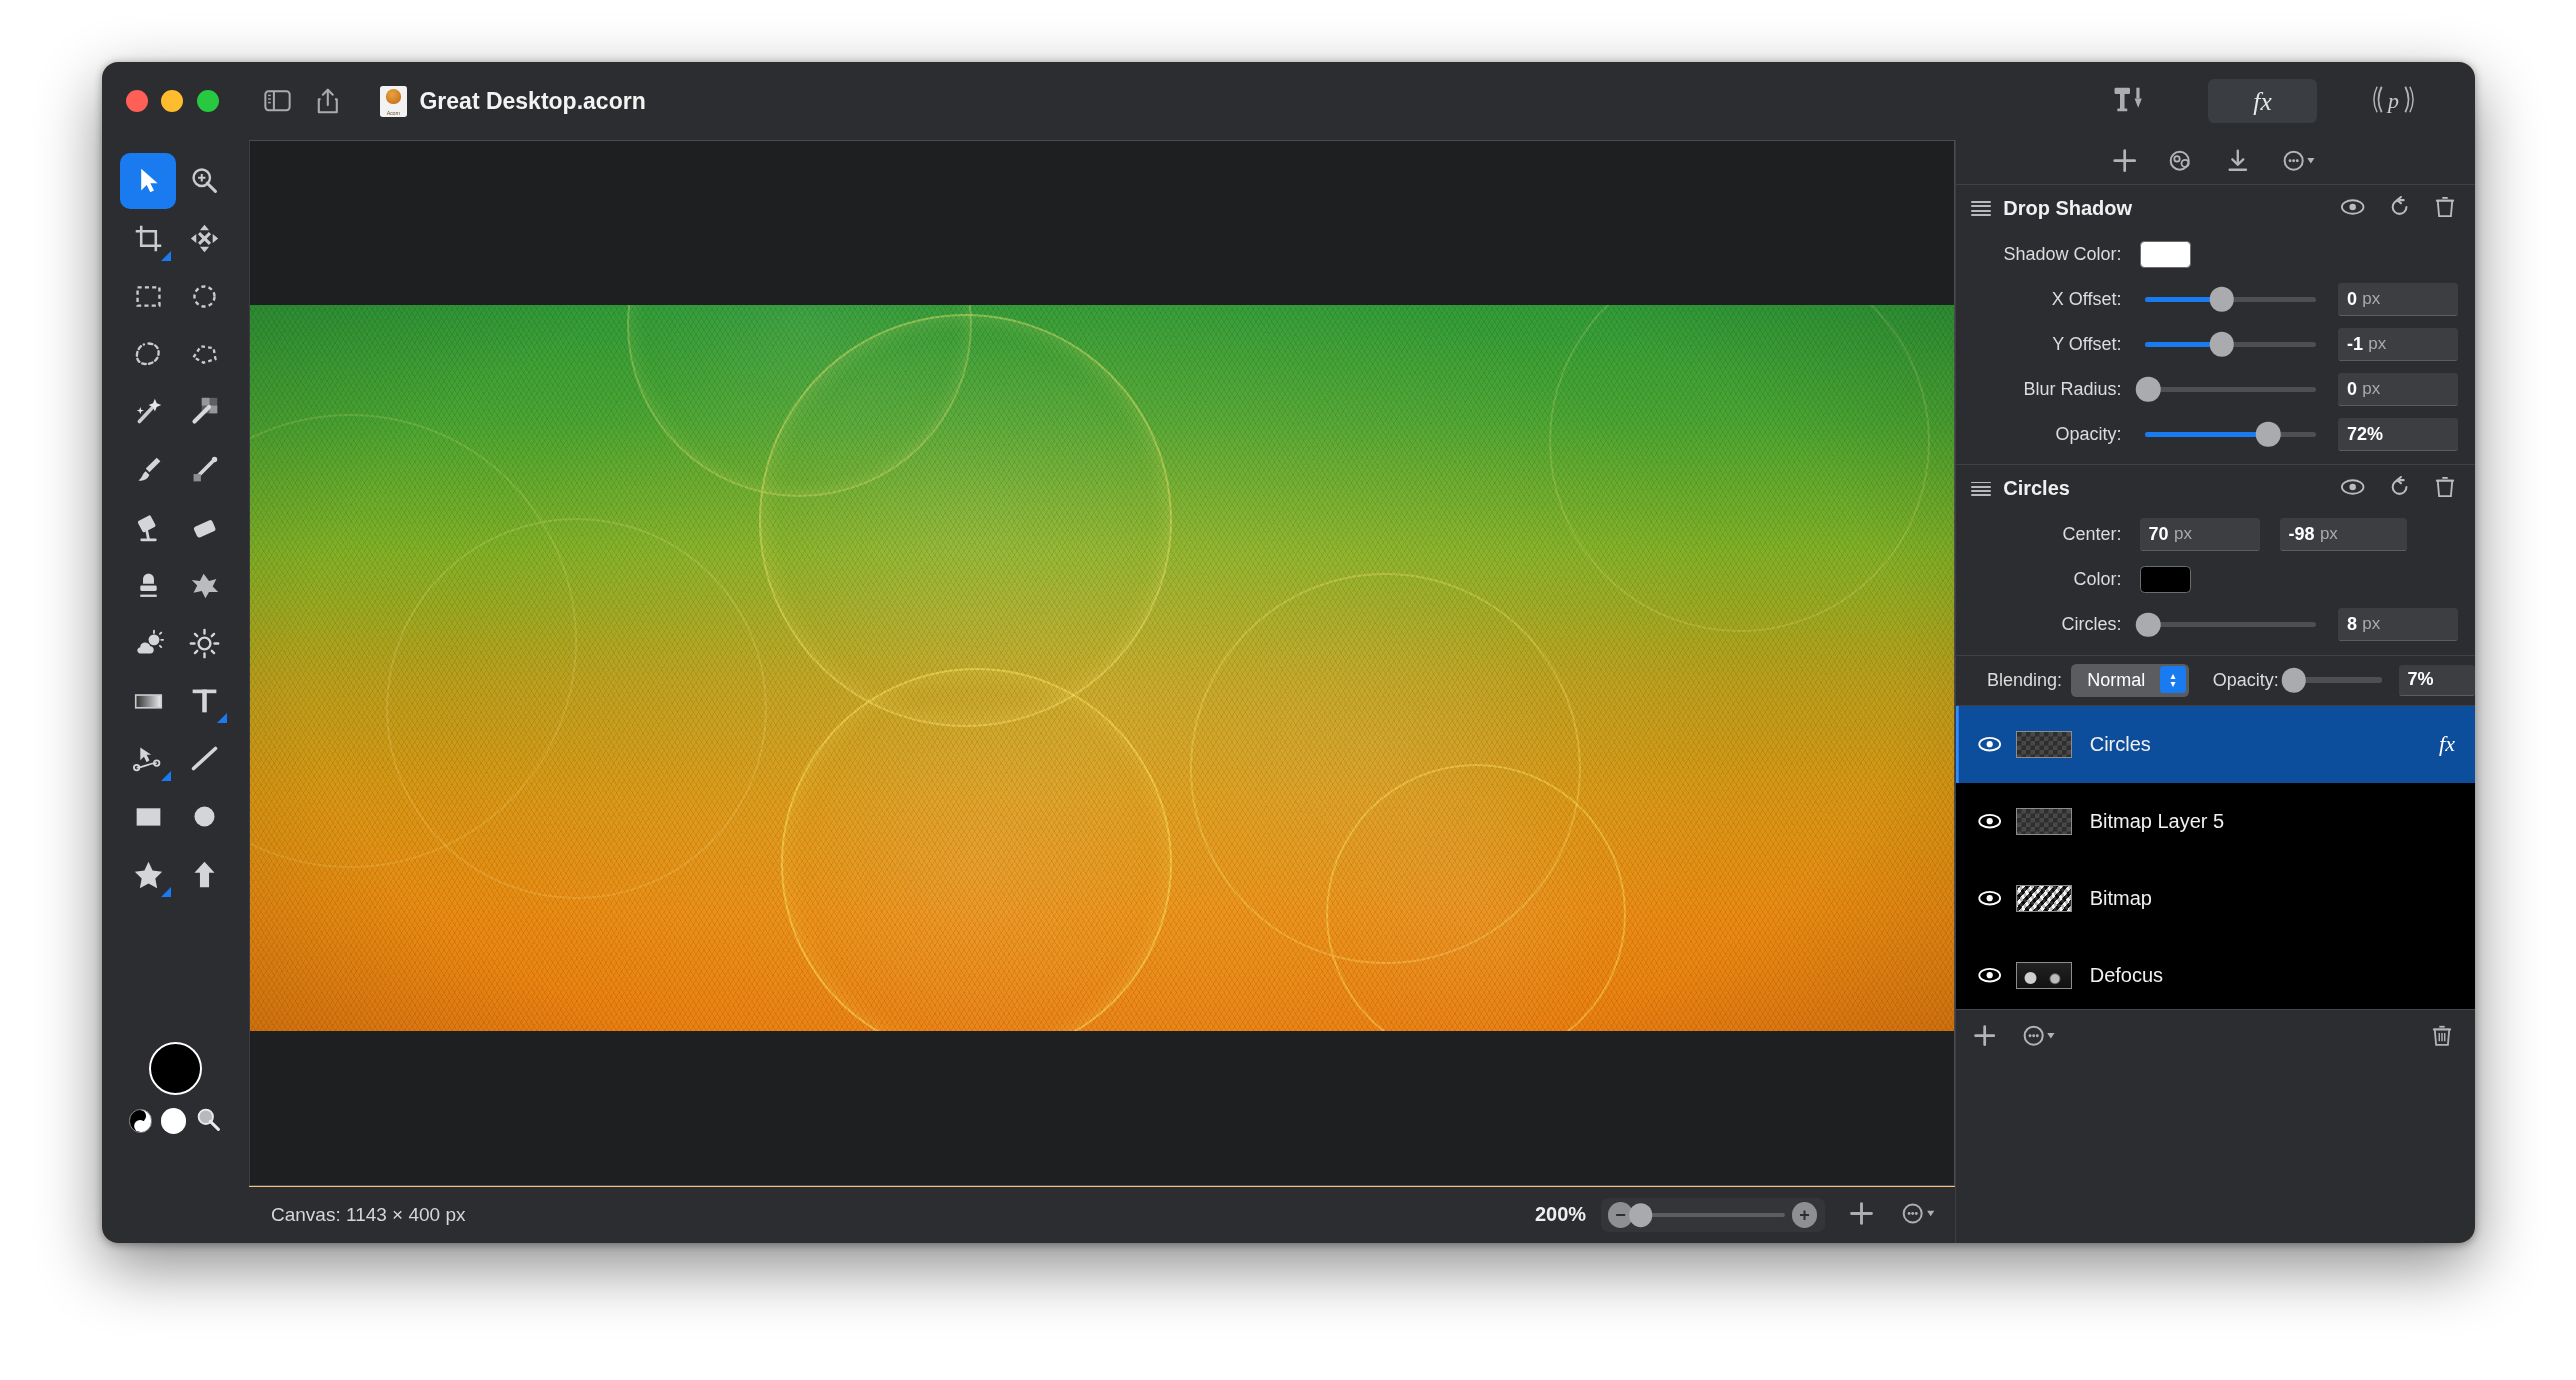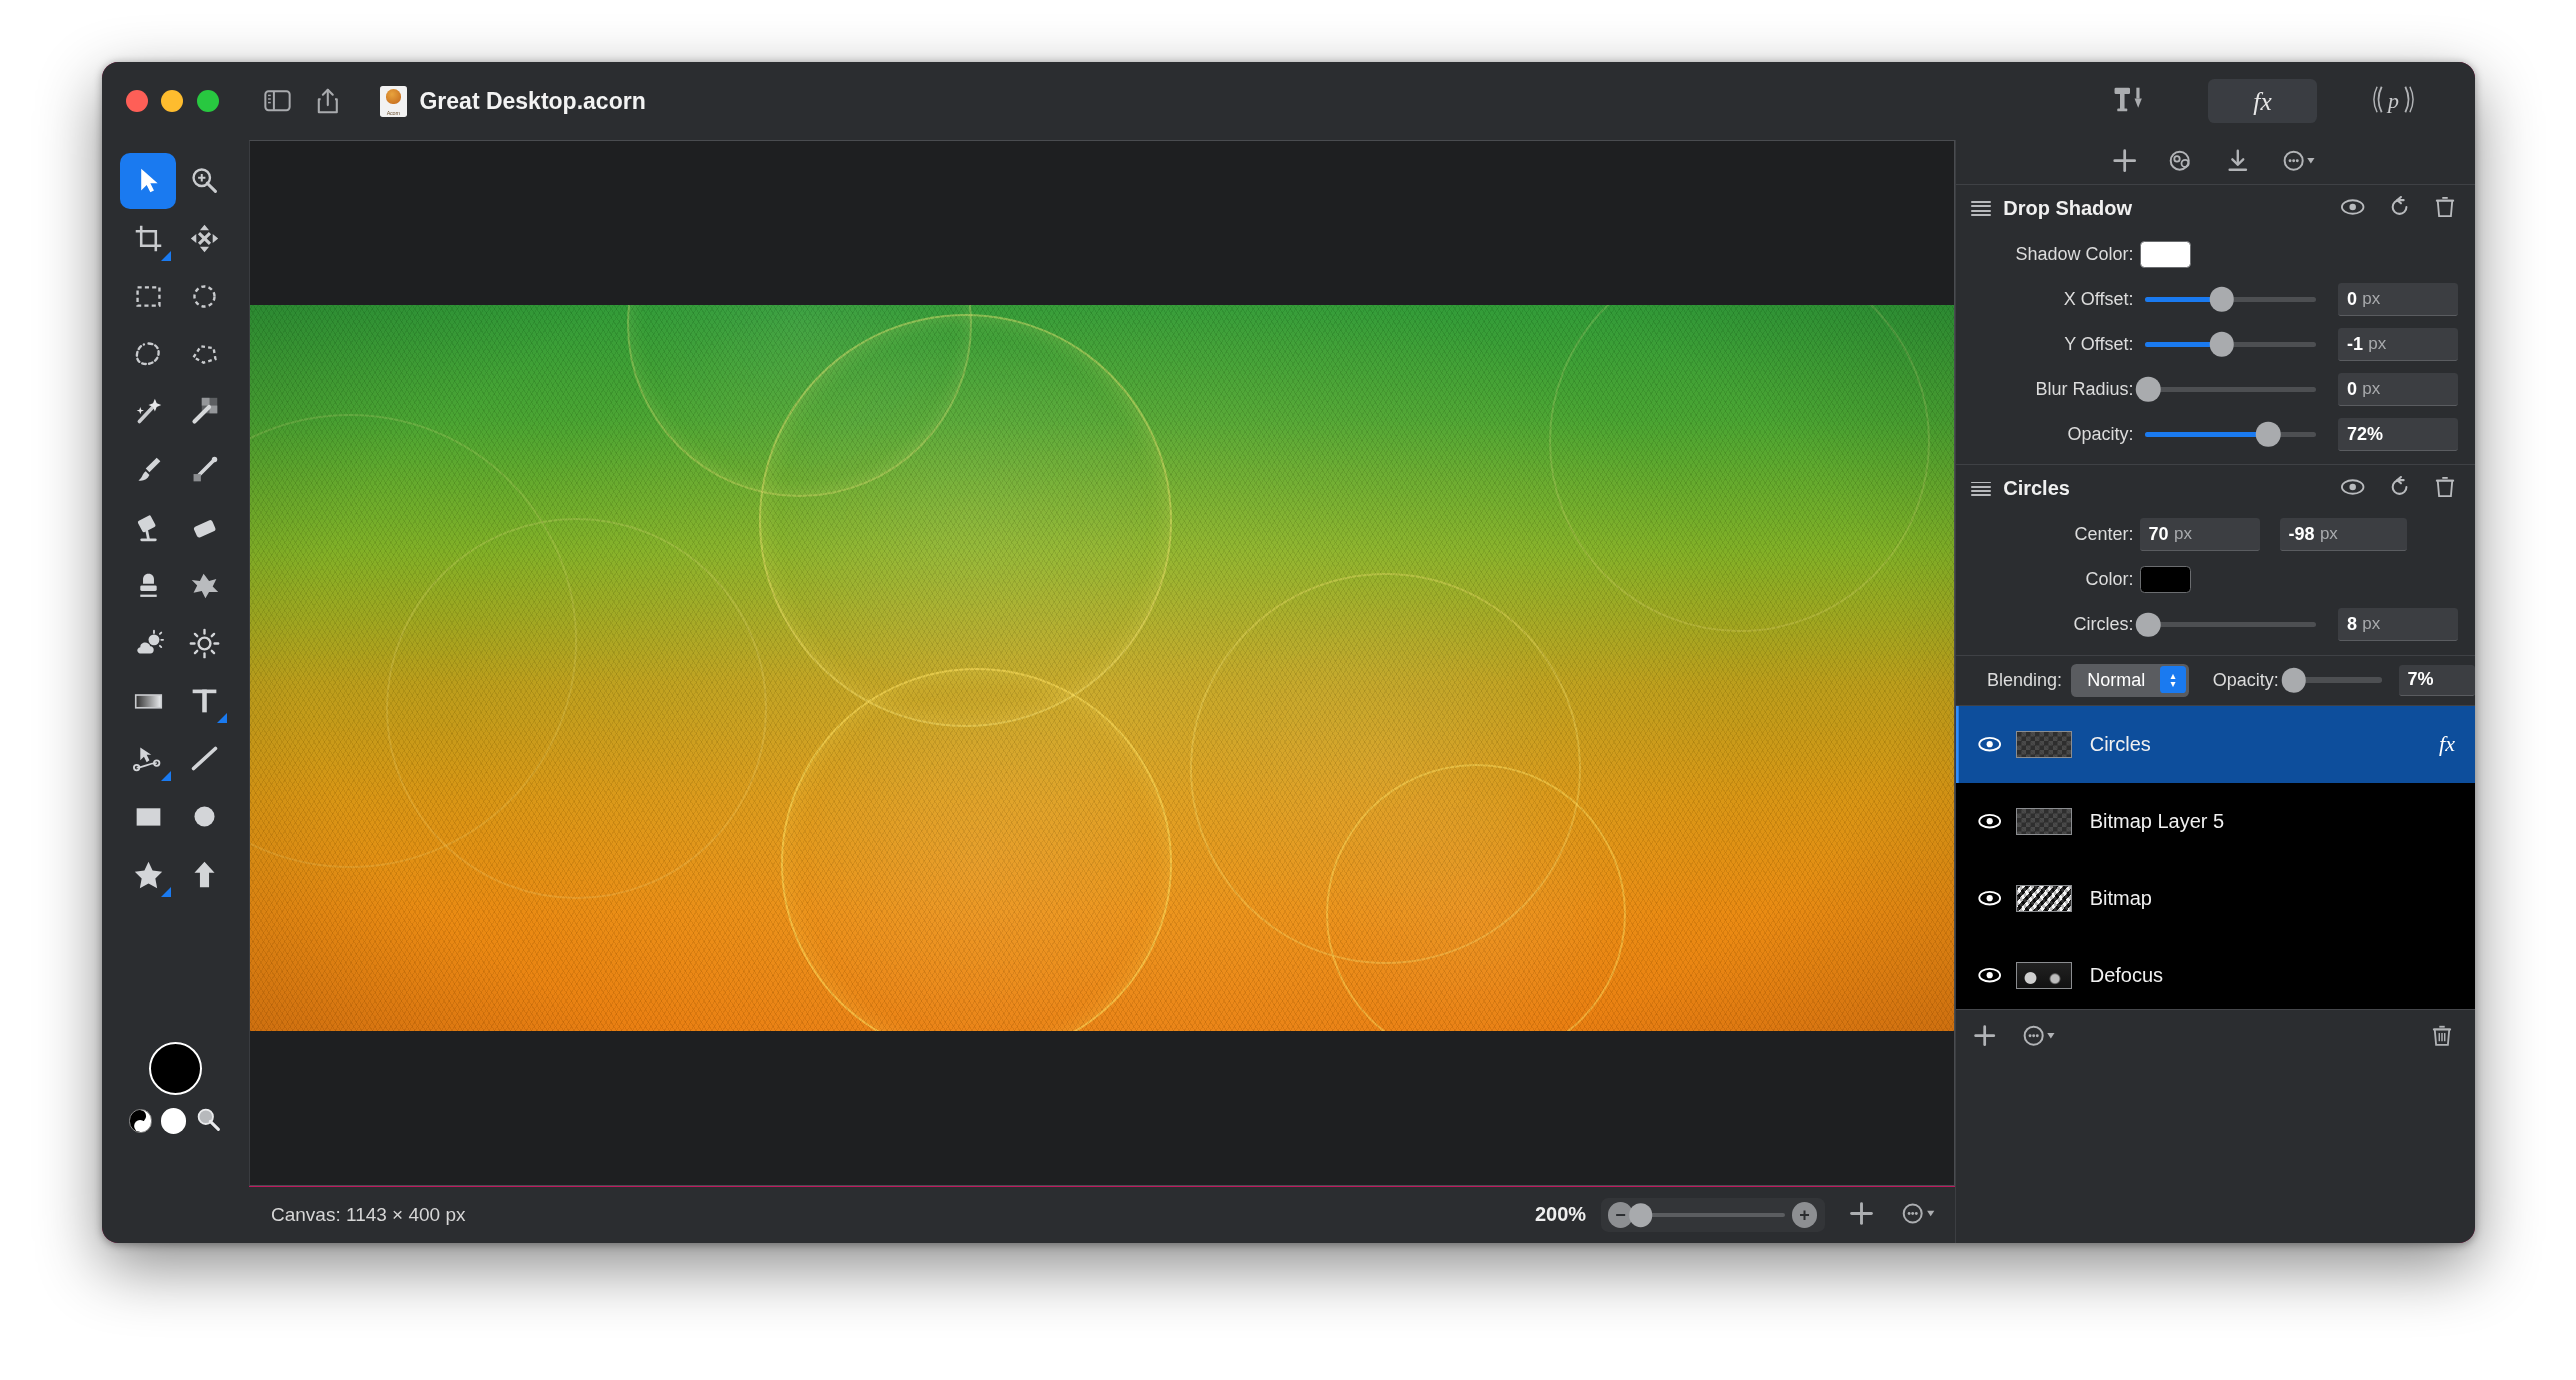--- a/index.html
+++ b/index.html
@@ -8,21 +8,21 @@
     background: #ffffff;
     font-family: "Liberation Sans", sans-serif;
     overflow: hidden;
   }
 
   
   #app-window {
     position: absolute;
     left: 102px; top: 62px;
     width: 2373px; height: 1181px;
-    background: #be185d;
+    background: #fdba74;
     border-radius: 16.3px;
     box-shadow: 0 23.6px 64px rgba(0,0,0,.45), 0 1.8px 9px rgba(0,0,0,.35);
     overflow: hidden;
   }
 
   
   #titlebar {
     position: absolute; left:0; top:0; width: 100%; height: 78px;
     background: #2b2d30;
     display: flex; align-items: center;
@@ -156,21 +156,21 @@
   .effect-header {
     height: 47px; display:flex; align-items:center; padding: 0 20px 0 14.5px;
   }
   .grip { width:20px;height:14.5px;display:flex;flex-direction:column;justify-content:space-between; }
   .grip i { display:block; height:1.8px; background:#b8babd; border-radius:0.9px; }
   .effect-title { color:#f0f0f0; font-size:20px; font-weight:700; margin-left: 12.7px; text-align: center; }
   .effect-actions { margin-left:auto; display:flex; align-items:center; gap:23.6px; opacity:.85; }
 
   .row { display:flex; align-items:center; height: 45px; padding-left: 14.5px; }
   .row .lab { color:#dcdcdc; font-size:18px; text-align:right; }
-  .lab-w { width: 169px; padding-right: 6px; }
+  .lab-w { width: 169px; padding-right: 18px; }
   .swatch { width: 51px; height: 27px; border-radius:4.5px; border:0.9px solid #6b6d70; }
   .slider { position:relative; width: 171px; height: 5.4px; background:#4d4f52; border-radius:2.7px; margin-left: 5.4px; }
   .slider .fill { position:absolute;left:0;top:0;height:100%;background:#1a7af0;border-radius:2.7px; }
   .slider .thumb { position:absolute; top:50%; width:24.5px;height:24.5px;border-radius:50%;background:#a9abae; transform:translate(-50%,-50%); }
   .numfield {
     margin-left: 22px; width: 120px; height: 33px;
     background:#3c3e42; border-bottom:0.9px solid #5a5c60; border-radius:3.6px;
     display:flex; align-items:center; padding-left: 9px; gap: 5.4px;
   }
   .numfield .v { color:#fff; font-size:18px; font-weight:700; }

